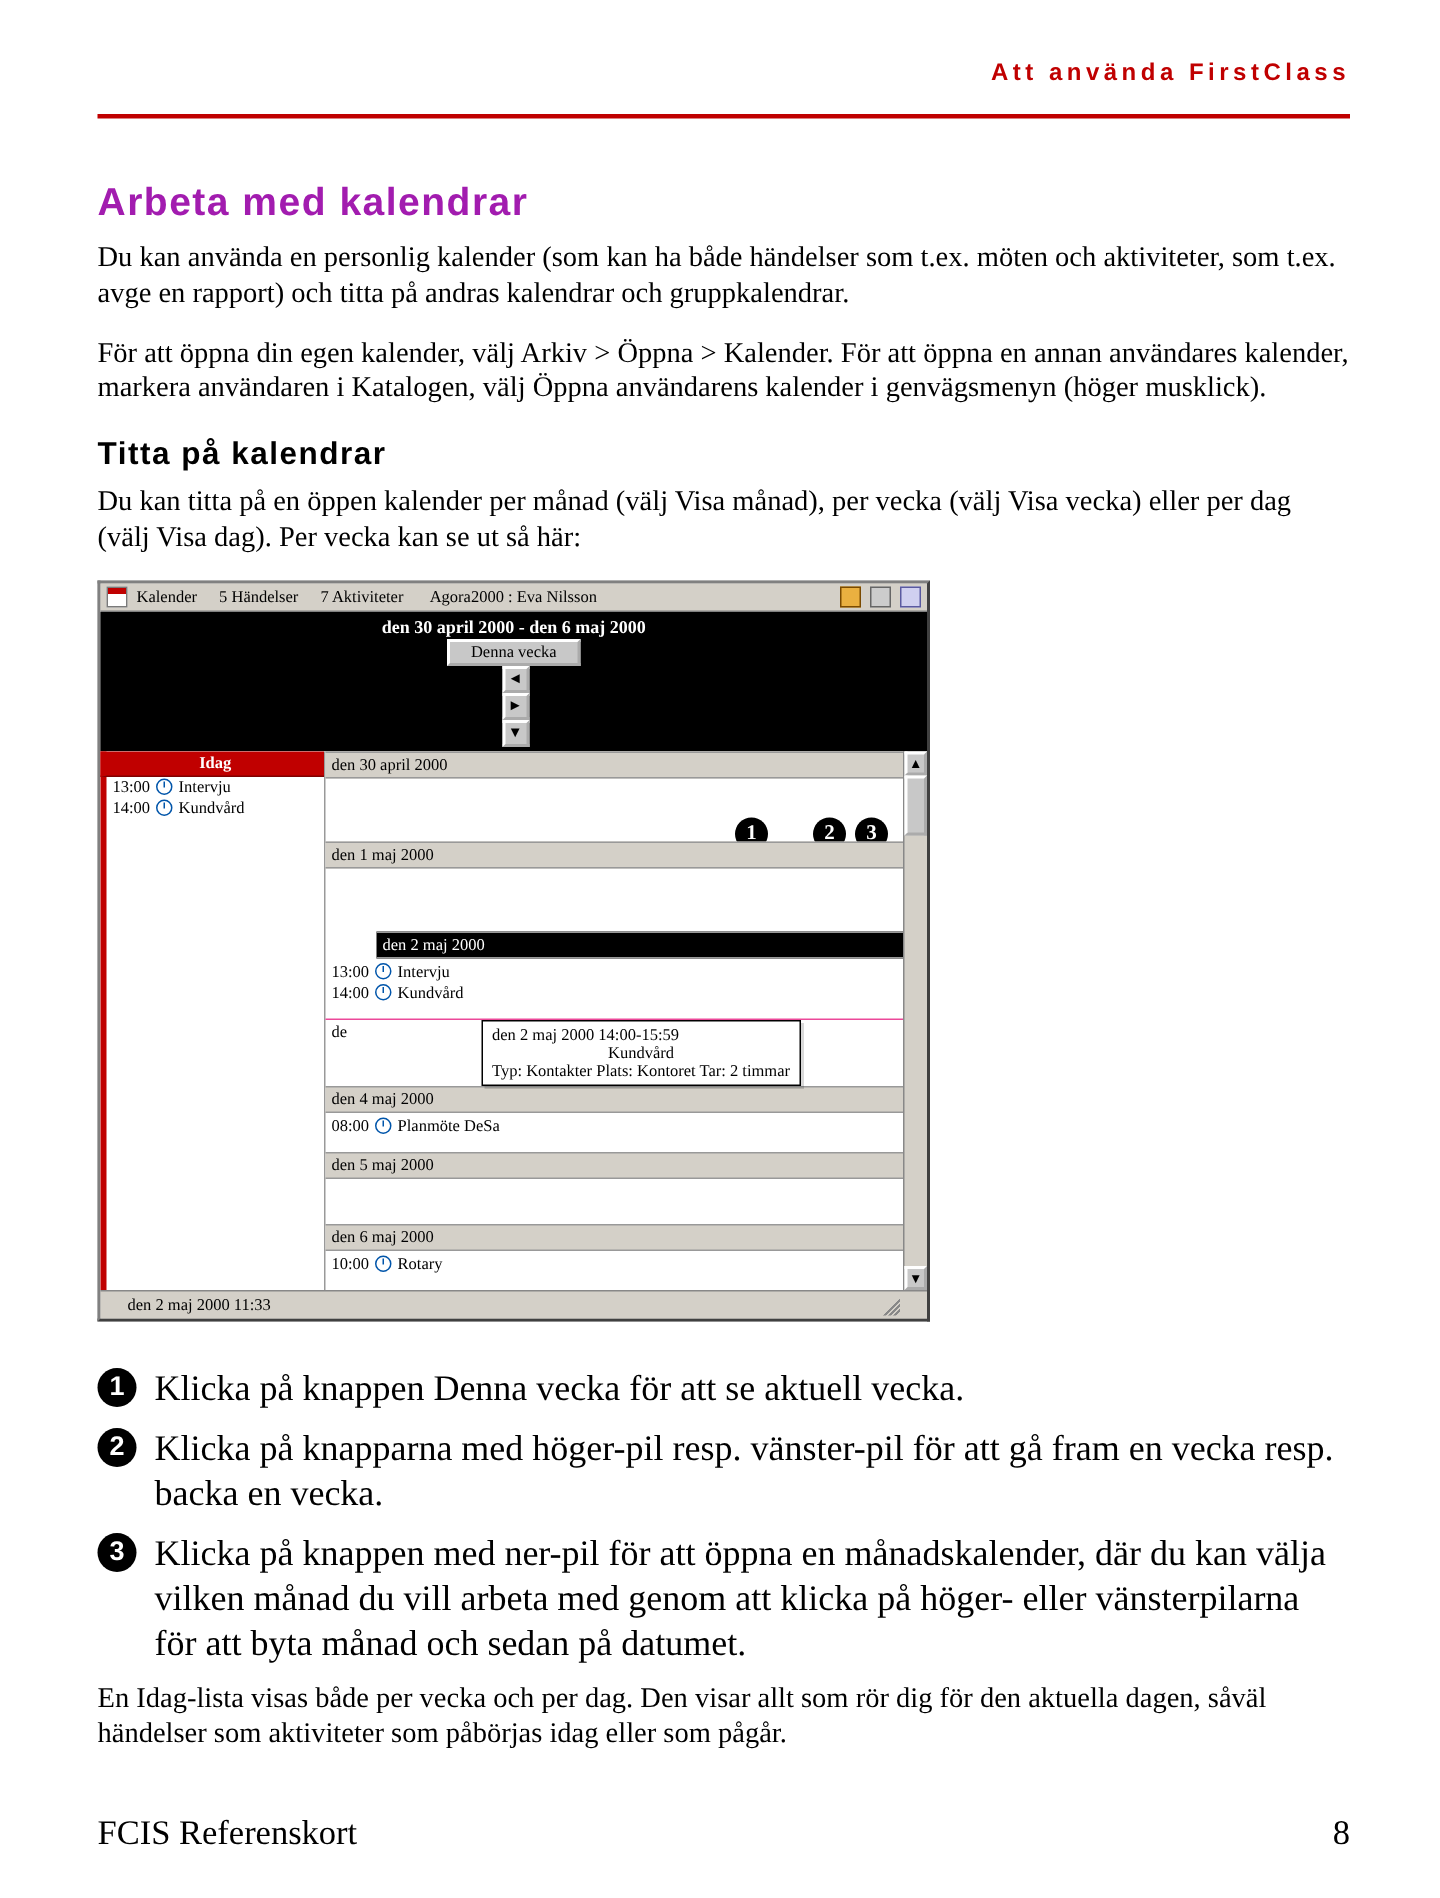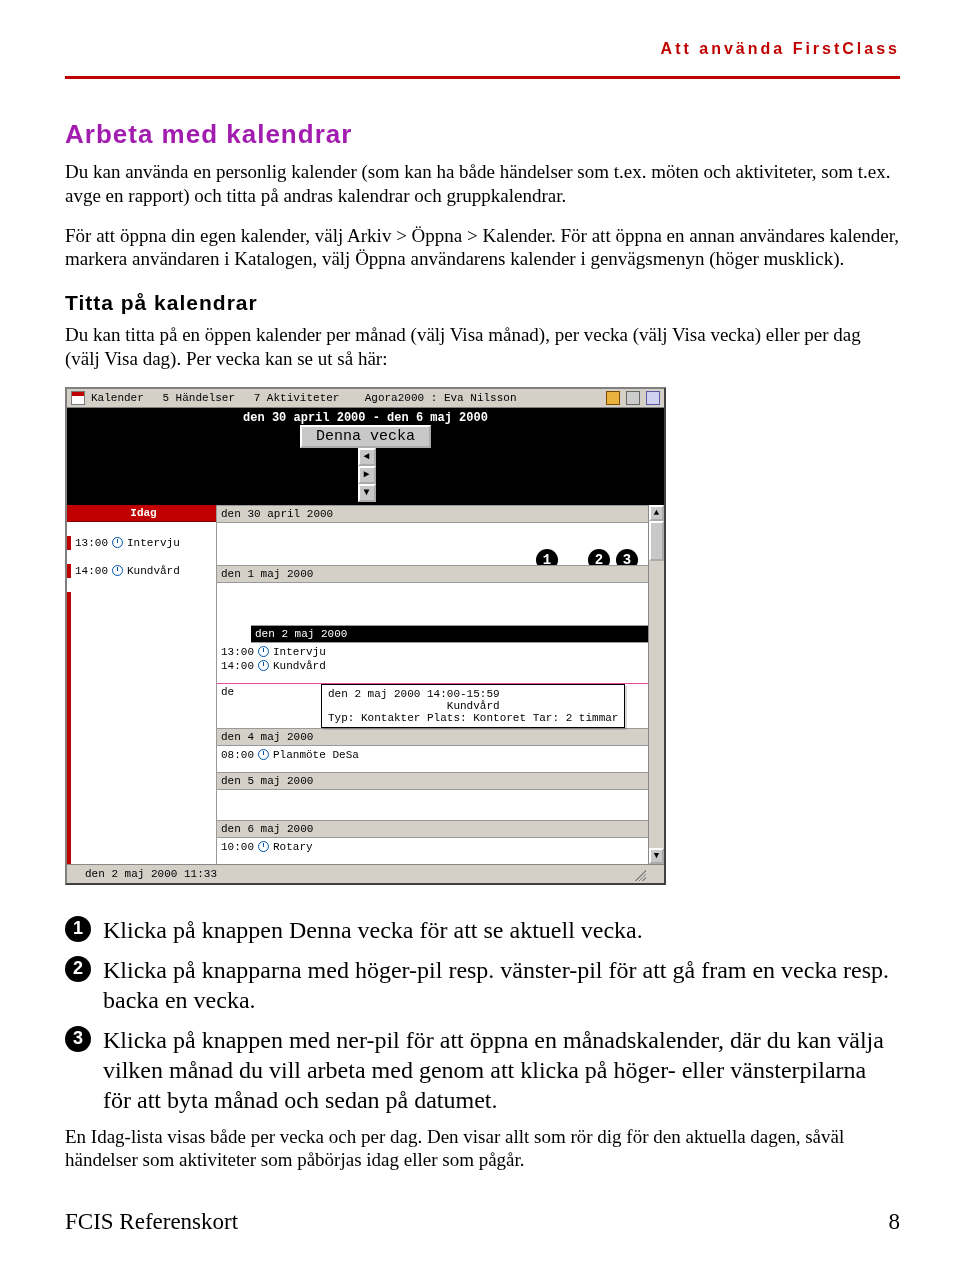--- a/index.html
+++ b/index.html
@@ -40,23 +40,23 @@
     margin-bottom: 16px;
   }
   h2.subhead {
     font-family: Arial, sans-serif;
     font-weight: bold;
     font-size: 21px;
     letter-spacing: 1px;
     margin: 20px 0 8px 0;
   }
   .screenshot {
-    width: 601px;
+    width: 555px;
     margin: 8px 0 30px 0;
-    font-family: Liberation Mono, monospace;
+    font-family: Liberation Serif, serif;
     font-size: 11px;
     color: #000;
   }
   .win {
     border: 2px solid #808080;
     border-right-color:#404040;
     border-bottom-color:#404040;
     background: #c0c0c0;
   }
   .win-top {
@@ -80,31 +80,31 @@
     display:flex; align-items:center;
     background:#000; color:#fff;
     padding:3px 6px;
     font-weight:bold;
     font-size:12px;
     flex-direction:column;
   }
   .win-bar .range{flex:1;}
   .denna-btn{
     background:#c8c8c8;color:#000;border:2px outset #fff;
-    padding:1px 14px;font-size:15px;font-weight:normal;
+    padding:1px 14px;font-size:11px;font-weight:normal;
   }
   .arrow-btn{
     width:18px;height:18px;background:#c8c8c8;border:2px outset #fff;
     display:inline-flex;align-items:center;justify-content:center;
     font-size:10px;color:#000;margin-left:2px;
   }
   .panes{display:flex;background:#fff;}
   .pane-left{
     width:150px;border-right:1px solid #999;background:#fff;
-    display:flex;flex-direction:column;gap:14px;
+    display:flex;flex-direction:column;
   }
   .idag-hdr{
     background:#c00000;color:#fff;text-align:center;
     font-weight:bold;padding:2px 0;border-bottom:1px solid #800000;
     border-left:4px solid #c00000;
   }
   .left-row{display:flex;align-items:center;gap:4px;padding:1px 4px;border-left:4px solid #c00000;}
   .pane-right{
     flex:1;display:flex;flex-direction:column;position:relative;
   }

